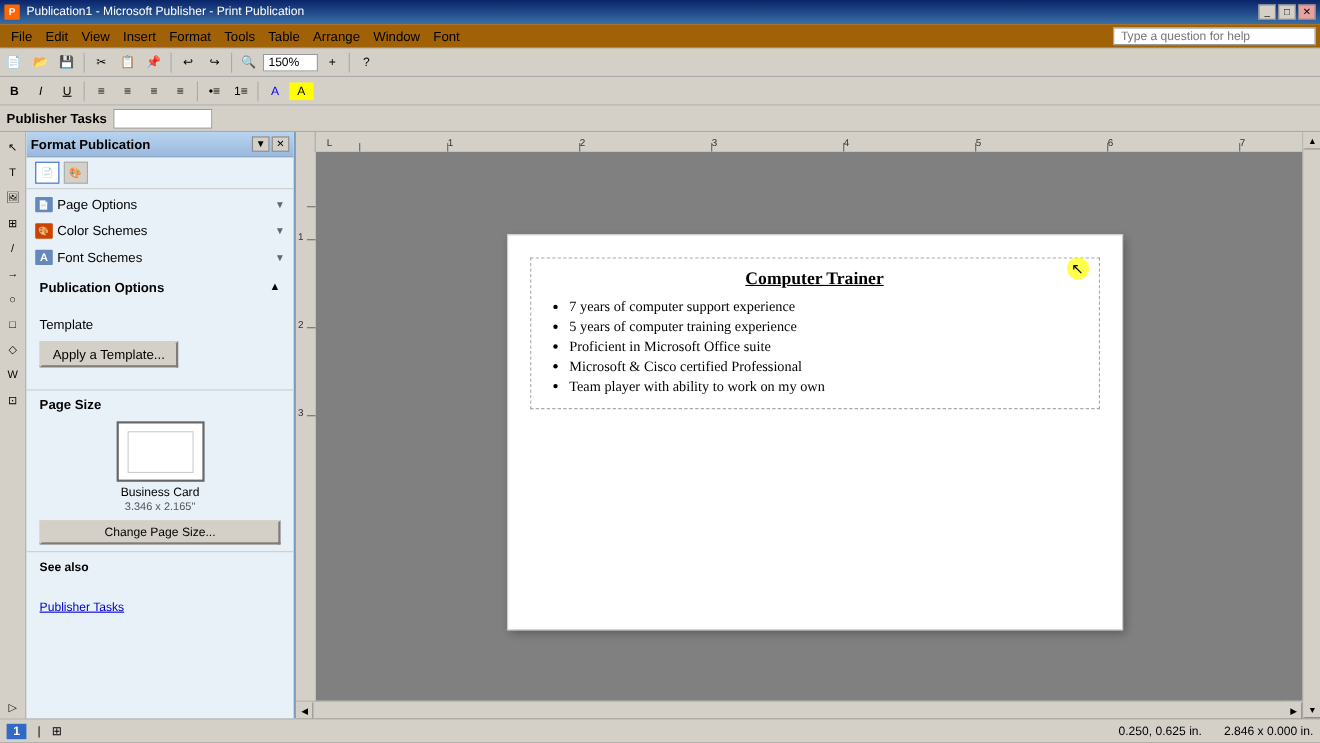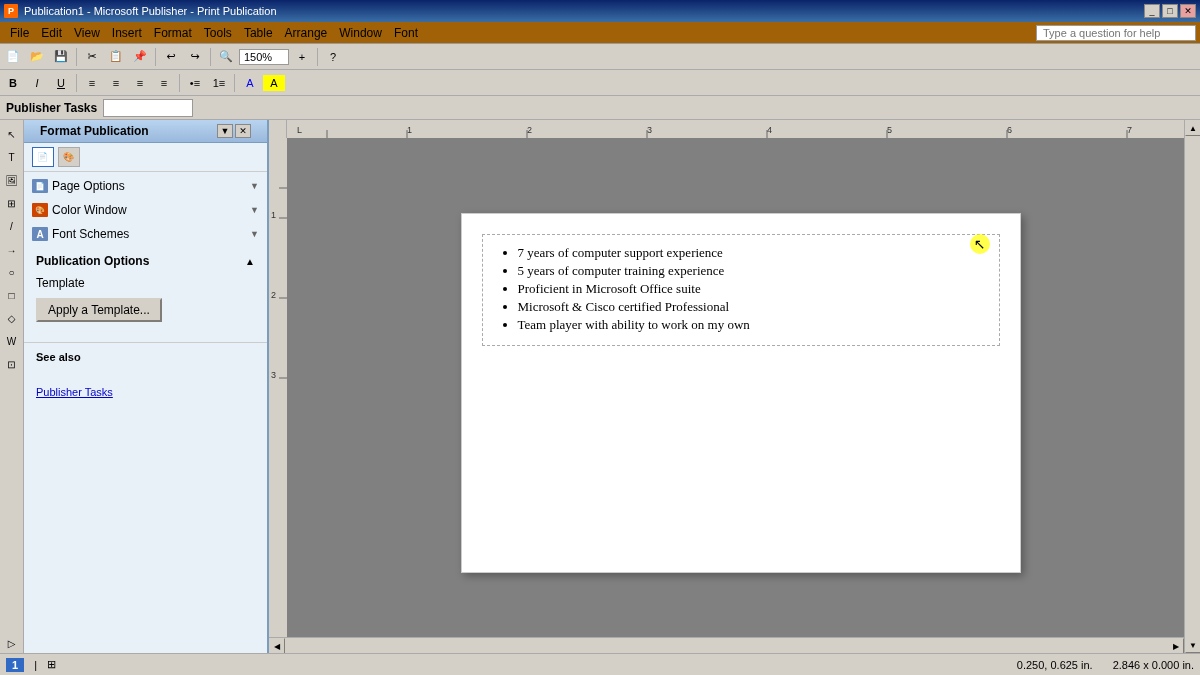--- a/index.html
+++ b/index.html
@@ -23,21 +23,21 @@
     
     .menu-bar {
       background: #a16207;
       height: 22px;
       display: flex;
       align-items: center;
       padding: 0 4px;
       border-bottom: 1px solid #999;
     }
     .menu-item { padding: 2px 6px; font-size: 12px; cursor: pointer; }
-    .help-box { margin-left: auto; border: 1px solid #999; background: white; padding: 1px 6px; font-size: 11px; color: #666; width: 160px; }
+    .help-box { margin-left: auto; border: 1px solid #999; background: white; padding: 1px 6px; font-size: 11px; color: #666; width: 184px; }
 
     
     .toolbar {
       background: #d4d0c8;
       height: 26px;
       display: flex;
       align-items: center;
       padding: 0 2px;
       border-bottom: 1px solid #aaa;
       gap: 2px;
@@ -93,21 +93,21 @@
     
     .side-panel {
       width: 245px;
       background: #e8f0f8;
       border-right: 2px solid #7a9cbf;
       overflow-y: auto;
       flex-shrink: 0;
     }
     .panel-header {
       background: linear-gradient(to bottom, #b8d4f0, #9ab8dc);
-      padding: 4px 16px;
+      padding: 4px 4px;
       display: flex;
       align-items: center;
       justify-content: space-between;
       border-bottom: 1px solid #7a9cbf;
     }
     .panel-title { font-weight: bold; font-size: 12px; }
     .panel-header-btns { display: flex; gap: 2px; }
     .panel-hbtn { width: 16px; height: 14px; background: #d4d0c8; border: 1px solid #888; font-size: 9px; display: flex; align-items: center; justify-content: center; cursor: pointer; }
 
     .panel-icons { display: flex; gap: 4px; padding: 4px 8px; border-bottom: 1px solid #ccc; }
@@ -121,21 +121,21 @@
       justify-content: space-between;
       padding: 3px 8px;
       cursor: pointer;
       font-size: 12px;
     }
     .panel-section-item .item-label { display: flex; align-items: center; gap: 4px; }
     .item-icon { width: 16px; height: 14px; background: #6688bb; border-radius: 1px; display: flex; align-items: center; justify-content: center; color: white; font-size: 8px; }
     .item-arrow { font-size: 9px; color: #666; }
 
     .panel-subsection { padding: 6px 12px; border-bottom: 1px solid #ccc; }
-    .subsection-title { font-weight: bold; font-size: 12px; margin-bottom: 8px; display: flex; align-items: center; justify-content: space-between; }
+    .subsection-title { font-weight: bold; font-size: 12px; margin-bottom: 20px; display: flex; align-items: center; justify-content: space-between; }
     .subsection-arrow { font-size: 10px; }
 
     .apply-template-btn {
       background: #d4d0c8;
       border: 2px outset #d4d0c8;
       padding: 3px 10px;
       font-size: 12px;
       cursor: pointer;
       margin: 4px 0;
     }
@@ -421,21 +421,21 @@
           <span>Page Options</span>
         </div>
         <span class="item-arrow">▼</span>
       </div>
     </div>
 
     <div class="panel-section">
       <div class="panel-section-item">
         <div class="item-label">
           <div class="item-icon" style="background:#cc4400;">🎨</div>
-          <span>Color Window</span>
+          <span>Color Schemes</span>
         </div>
         <span class="item-arrow">▼</span>
       </div>
     </div>
 
     <div class="panel-section">
       <div class="panel-section-item">
         <div class="item-label">
           <div class="item-icon" style="font-size:10px;font-weight:bold;">A</div>
           <span>Font Schemes</span>
@@ -449,20 +449,29 @@
         <span>Publication Options</span>
         <span class="subsection-arrow">▲</span>
       </div>
 
       <div style="margin-bottom: 10px;">
         <div style="font-size:12px; margin-bottom:4px;">Template</div>
         <button class="apply-template-btn">Apply a Template...</button>
       </div>
     </div>
 
+    <div class="page-size-section">
+      <div class="page-size-title">Page Size</div>
+      <div class="page-size-preview">
+        <div class="page-size-inner"></div>
+      </div>
+      <div class="page-size-label">Business Card</div>
+      <div class="page-size-dims">3.346 x 2.165"</div>
+      <button class="change-size-btn">Change Page Size...</button>
+    </div>
 
     <div class="see-also">
       <div class="see-also-title">See also</div>
       <a class="see-also-link">Publisher Tasks</a>
     </div>
   </div>
 
   <div class="canvas-area">
 
     <div class="ruler-corner"></div>
@@ -502,20 +511,21 @@
       </svg>
     </div>
 
     <div class="doc-canvas">
       <div class="business-card-doc">
 
         <div class="cursor-indicator">↖</div>
 
 
         <div class="card-content">
+          <div class="card-job-title">Computer Trainer</div>
           <ul class="card-bullets">
             <li>7 years of computer support experience</li>
             <li>5 years of computer training experience</li>
             <li>Proficient in Microsoft Office suite</li>
             <li>Microsoft &amp; Cisco certified Professional</li>
             <li>Team player with ability to work on my own</li>
           </ul>
 
         </div>
       </div>

